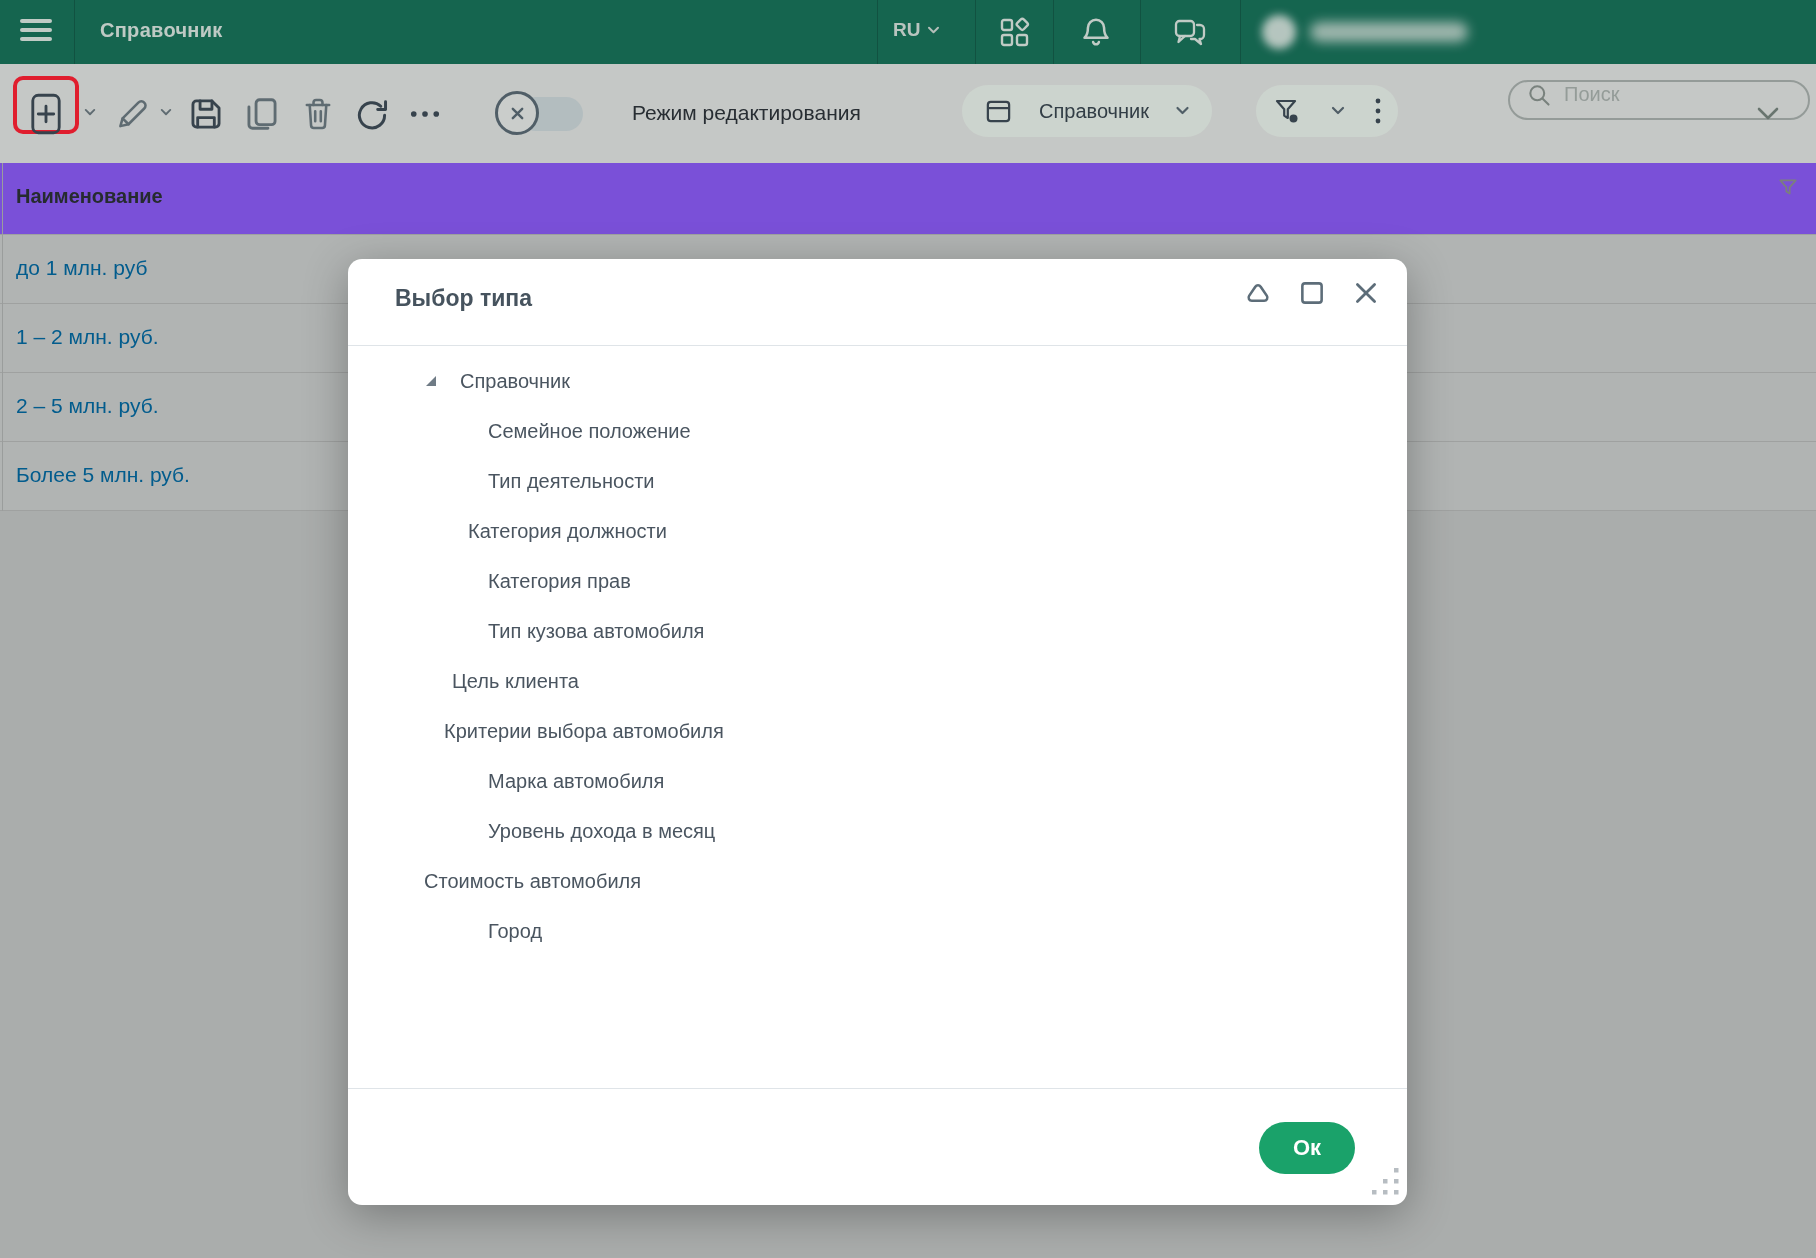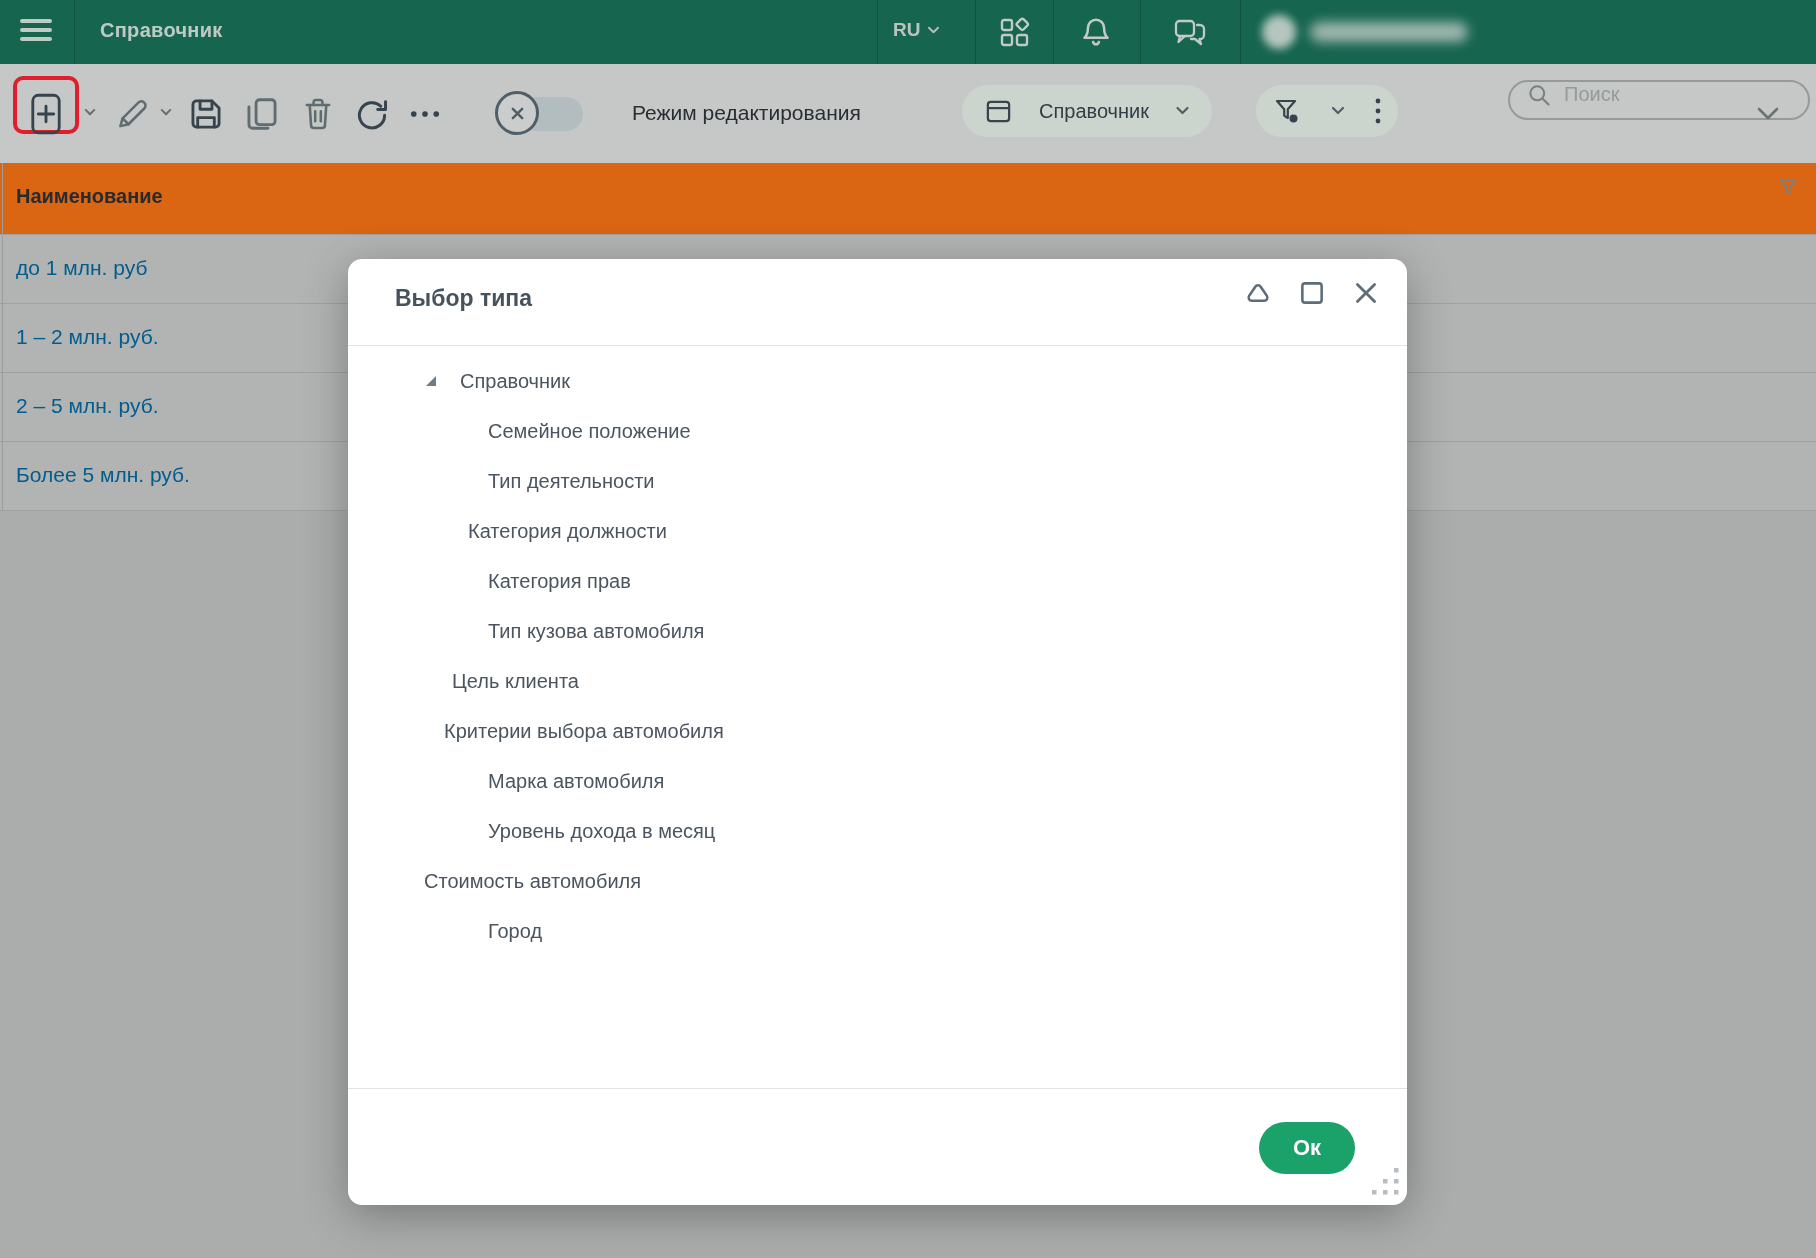--- a/index.html
+++ b/index.html
@@ -28,21 +28,21 @@
   .toggle{position:absolute;left:495px;top:27px;width:88px;height:46px;cursor:pointer;}
   .toggle .track{position:absolute;left:24px;top:6px;width:64px;height:34px;border-radius:17px;background:#ccd8da;}
   .toggle .knob{position:absolute;left:0;top:0;width:44px;height:44px;border-radius:50%;background:#e6eae8;border:3px solid #5c6c76;box-sizing:border-box;display:flex;align-items:center;justify-content:center;}
   .tb-label{position:absolute;left:600px;top:37px;font-size:21px;color:#2e353b;font-weight:400;margin-left:32px;}
   .pill{position:absolute;top:21px;height:52px;border-radius:26px;background:#e9f2eb;display:flex;align-items:center;box-sizing:border-box;cursor:pointer;}
   .pill-text{font-size:20px;color:#3a4750;font-weight:500;}
   .search-wrap{position:absolute;left:1508px;top:16px;width:302px;height:40px;border:2px solid #a9b1ae;border-radius:28px;box-sizing:border-box;display:flex;align-items:flex-start;padding:0 16px;background:transparent;}
   .search-wrap input{border:none;outline:none;background:transparent;font-size:20px;color:#4a555c;width:200px;font-family:"Liberation Sans",sans-serif;}
   .search-wrap input::placeholder{color:#a9b2ae;}
   
-  .grid-header{left:0;top:163px;width:1816px;height:72px;background:#f97316;border-bottom:1px solid #b5b8b7;box-sizing:border-box;z-index:1;}
+  .grid-header{left:0;top:163px;width:1816px;height:72px;background:#8b5cf6;border-bottom:1px solid #b5b8b7;box-sizing:border-box;z-index:1;}
   .grid-header .col-title{position:absolute;left:16px;top:22px;font-size:20px;font-weight:700;color:#2c3236;}
   .grid-rows{left:0;top:235px;width:1816px;z-index:1;}
   .grid-row{position:relative;width:1816px;height:69px;background:#cacdcc;border-bottom:1px solid #b5b8b7;box-sizing:border-box;cursor:pointer;}
   .grid-row span{position:absolute;left:16px;top:21px;font-size:21px;color:#0369a1;}
   .left-edge{left:2px;top:163px;width:1px;height:348px;background:#b0b3b2;z-index:1;}
   
   .backdrop{left:0;top:0;width:1816px;height:1258px;background:rgba(0,0,0,.12);z-index:5;}
   
   .modal{left:348px;top:259px;width:1059px;height:946px;background:#ffffff;border-radius:14px;z-index:10;box-shadow:0 10px 45px rgba(0,0,0,.30);}
   .modal-title{position:absolute;left:47px;top:26px;font-size:23px;font-weight:700;color:#46535e;}

